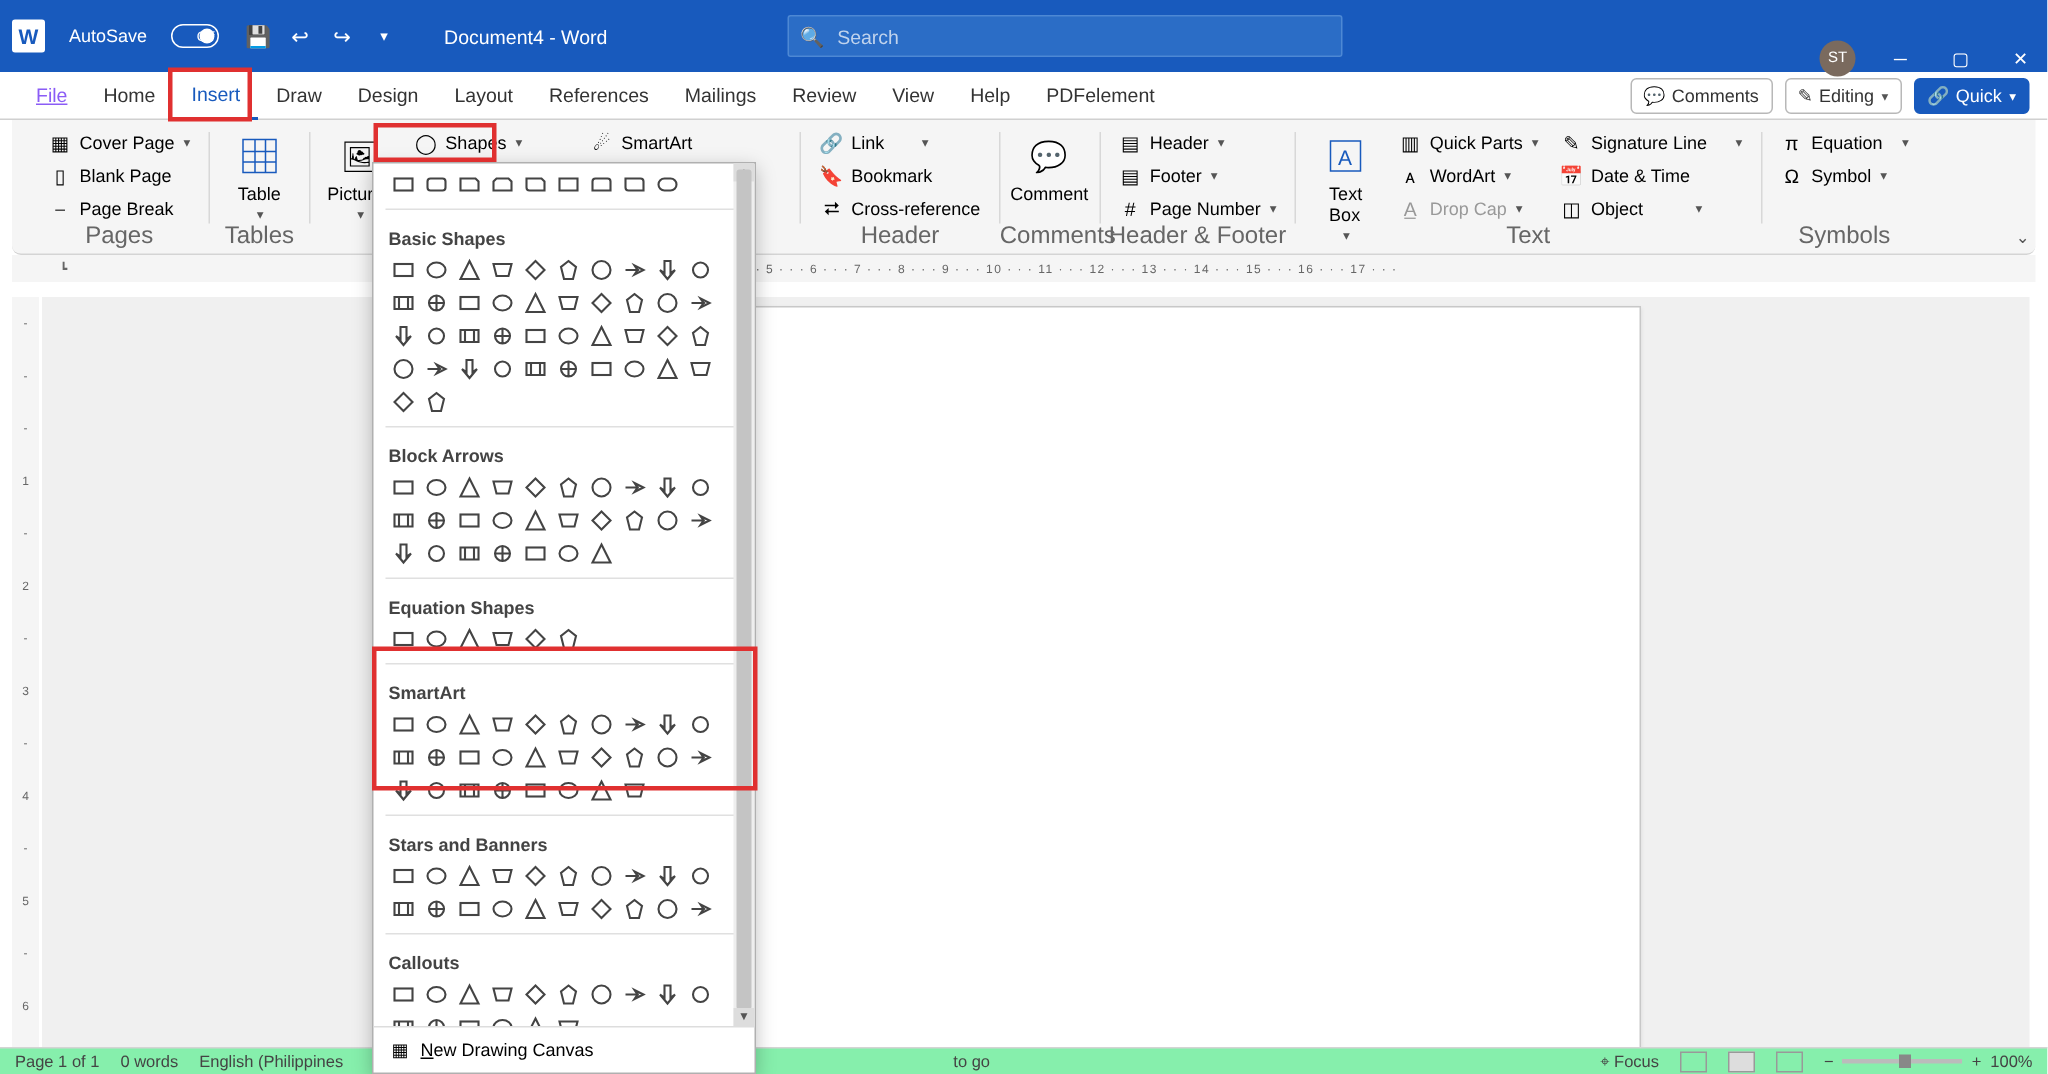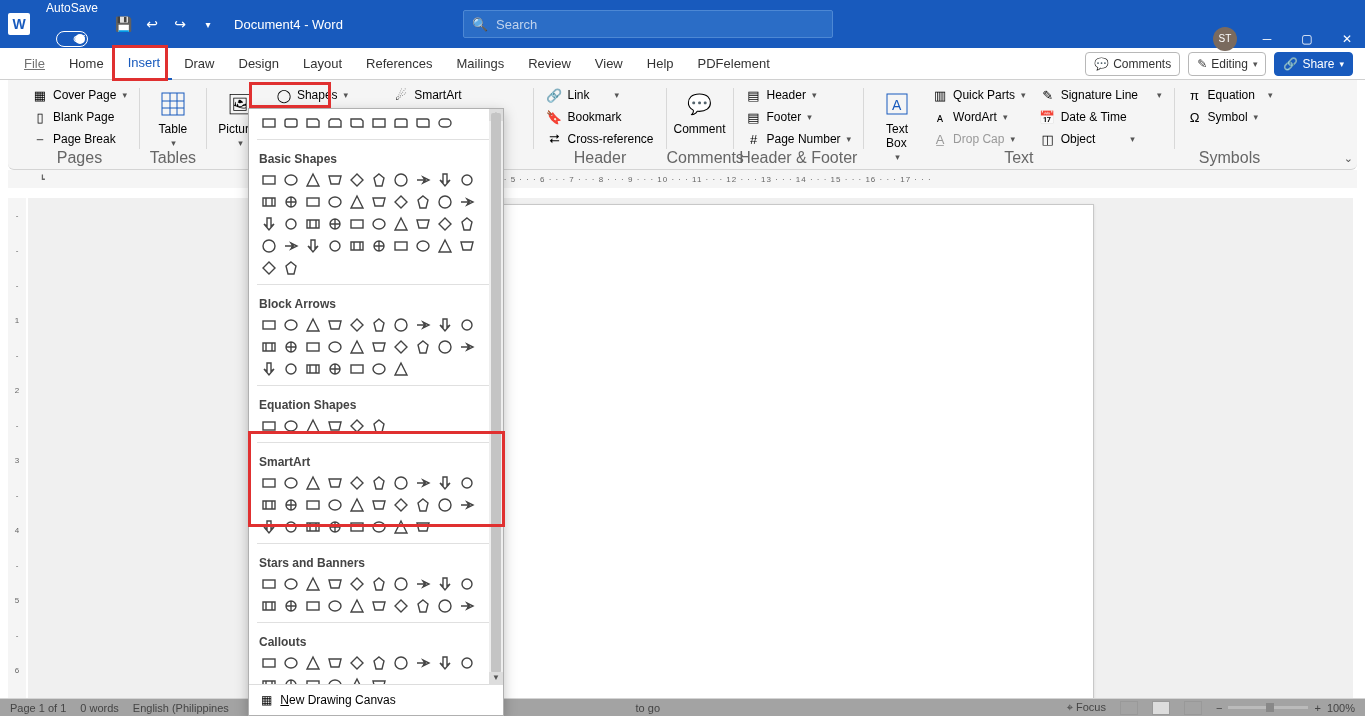--- a/index.html
+++ b/index.html
@@ -1,34 +1,34 @@
 <!DOCTYPE html>
 <html><head>
 <meta charset="utf-8">
 <style>
 * { margin: 0; padding: 0; box-sizing: border-box; font-family: "Segoe UI", sans-serif; }
 body { background: #fff; width: 1365px; height: 716px; overflow: hidden; position: relative; }
 
 
 .title-bar { height: 48px; background: #185abd; color: #fff; display: flex; align-items: center; padding: 0 8px; font-size: 12px; }
 .title-bar .word-icon { width: 22px; height: 22px; background: #fff; color: #185abd; font-weight: bold; display: flex; align-items: center; justify-content: center; border-radius: 2px; font-size: 14px; margin-right: 16px; }
-.title-bar .autosave { display: flex; align-items: center; gap: 16px; margin-right: 12px; flex-direction: column; }
+.title-bar .autosave { display: flex; align-items: center; gap: 16px; margin-right: 12px; }
 .title-bar .toggle { width: 32px; height: 16px; border: 1px solid #fff; border-radius: 8px; display: flex; align-items: center; padding: 0 2px; font-size: 9px; justify-content: flex-end; }
 .title-bar .toggle::before { content: ""; width: 10px; height: 10px; background: #fff; border-radius: 50%; position: absolute; margin-left: -28px; }
 .title-bar .qat-icon { width: 28px; height: 28px; display: flex; align-items: center; justify-content: center; color: #fff; font-size: 14px; }
-.title-bar .doc-title { margin-left: 12px; font-size: 13px; }
+.title-bar .doc-title { margin-left: 26px; font-size: 13px; }
 .title-bar .search-box { margin-left: 120px; width: 370px; height: 28px; background: #2b6dc6; border: 1px solid #4d88d4; border-radius: 2px; display: flex; align-items: center; padding: 0 8px; color: #c0d3ed; font-size: 13px; gap: 8px; }
 .title-bar .right-controls { margin-left: auto; display: flex; align-items: center; gap: 20px; margin-top: 29px; }
 .title-bar .user-badge { width: 24px; height: 24px; background: #7a6a5e; border-radius: 50%; font-size: 10px; display: flex; align-items: center; justify-content: center; }
 .title-bar .win-btn { width: 20px; display: flex; justify-content: center; font-size: 12px; }
 
 
 .tabs-row { height: 32px; background: #fff; display: flex; align-items: center; padding: 0 12px; font-size: 13px; border-bottom: 1px solid #d0d0d0; color: #333; }
 .tabs-row .tab { padding: 0 12px; height: 32px; display: flex; align-items: center; cursor: pointer; }
-.tabs-row .tab.file { color: #737373; font-weight: 400; text-decoration: underline; }
+.tabs-row .tab.file { color: #8b5cf6; font-weight: 400; text-decoration: underline; }
 .tabs-row .tab.active { color: #185abd; border-bottom: 2px solid #185abd; }
 .tabs-row .right-tabs { margin-left: auto; display: flex; gap: 8px; align-items: center; }
 .btn-pill { border: 1px solid #b8b8b8; border-radius: 4px; height: 24px; padding: 0 8px; display: flex; align-items: center; font-size: 12px; gap: 4px; background: #fff; }
 .btn-share { background: #185abd; color: #fff; border-color: #185abd; }
 
 
 .highlight-red { position: absolute; border: 3px solid #e03030; z-index: 500; pointer-events: none; }
 
 
 .ribbon { height: 90px; background: #f5f5f5; border-bottom: 1px solid #d4d4d4; display: flex; position: relative; padding-left: 12px; margin: 0 8px; border-radius: 0 0 6px 6px; }
@@ -64,21 +64,21 @@
 .sp-divider { height: 1px; background: #e0e0e0; margin: 2px 8px; }
 .sp-scrollbar-track { position: absolute; top: 0; right: 0; width: 14px; height: 100%; background: #eee; }
 .sp-scrollbar-thumb { position: absolute; top: 4px; right: 2px; width: 10px; height: 560px; background: #c4c4c4; border-radius: 2px; }
 .sp-scrollbar-arrow { position: absolute; right: 0; width: 14px; height: 12px; background: #ddd; font-size: 8px; text-align: center; line-height: 12px; color: #555; }
 .sp-scrollbar-arrow.up { top: 0;}
 .sp-scrollbar-arrow.down { bottom: 0;}
 .sp-footer { border-top: 1px solid #ddd; padding: 8px 12px; display: flex; align-items: center; gap: 8px; font-size: 12px; }
 .sp-footer u { text-decoration: underline; }
 
 
-.status-bar { position: absolute; bottom: 0; left: 0; right: 0; height: 18px; background: #a3a3a3; border-top: 1px solid #d4d4d4; display: flex; align-items: center; font-size: 11px; color: #444; padding: 0 10px; gap: 14px; }
+.status-bar { position: absolute; bottom: 0; left: 0; right: 0; height: 18px; background: #86efac; border-top: 1px solid #d4d4d4; display: flex; align-items: center; font-size: 11px; color: #444; padding: 0 10px; gap: 14px; }
 .status-bar .spacer { flex: 1; }
 .status-bar .zoom { display: flex; align-items: center; gap: 6px; }
 .status-bar .zoom-track { width: 80px; height: 3px; background: #bbb; position: relative; }
 .status-bar .zoom-thumb { position: absolute; top: -3px; left: 38px; width: 8px; height: 9px; background: #888; }
 .view-icon { width: 18px; height: 14px; border: 1px solid #999; display: inline-block; }
 </style>
 </head>
 <body>
 
 <div class="title-bar">
@@ -115,21 +115,21 @@
   <div class="tab">Layout</div>
   <div class="tab">References</div>
   <div class="tab">Mailings</div>
   <div class="tab">Review</div>
   <div class="tab">View</div>
   <div class="tab">Help</div>
   <div class="tab">PDFelement</div>
   <div class="right-tabs">
     <div class="btn-pill">💬 <span>Comments</span></div>
     <div class="btn-pill">✎ <span>Editing</span> <span class="chev">▾</span></div>
-    <div class="btn-pill btn-share">🔗 <span>Share</span> <span class="chev" style="color:#fff">▾</span></div>
+    <div class="btn-pill btn-share">🔗 <span>Quick</span> <span class="chev" style="color:#fff">▾</span></div>
   </div>
 </div>
 
 <div class="highlight-red" style="top:45px; left:112px; width:56px; height:36px;"></div>
 
 <div class="ribbon">
 
   <div class="ribbon-group">
     <div class="rb-col">
       <div class="rb-small">

